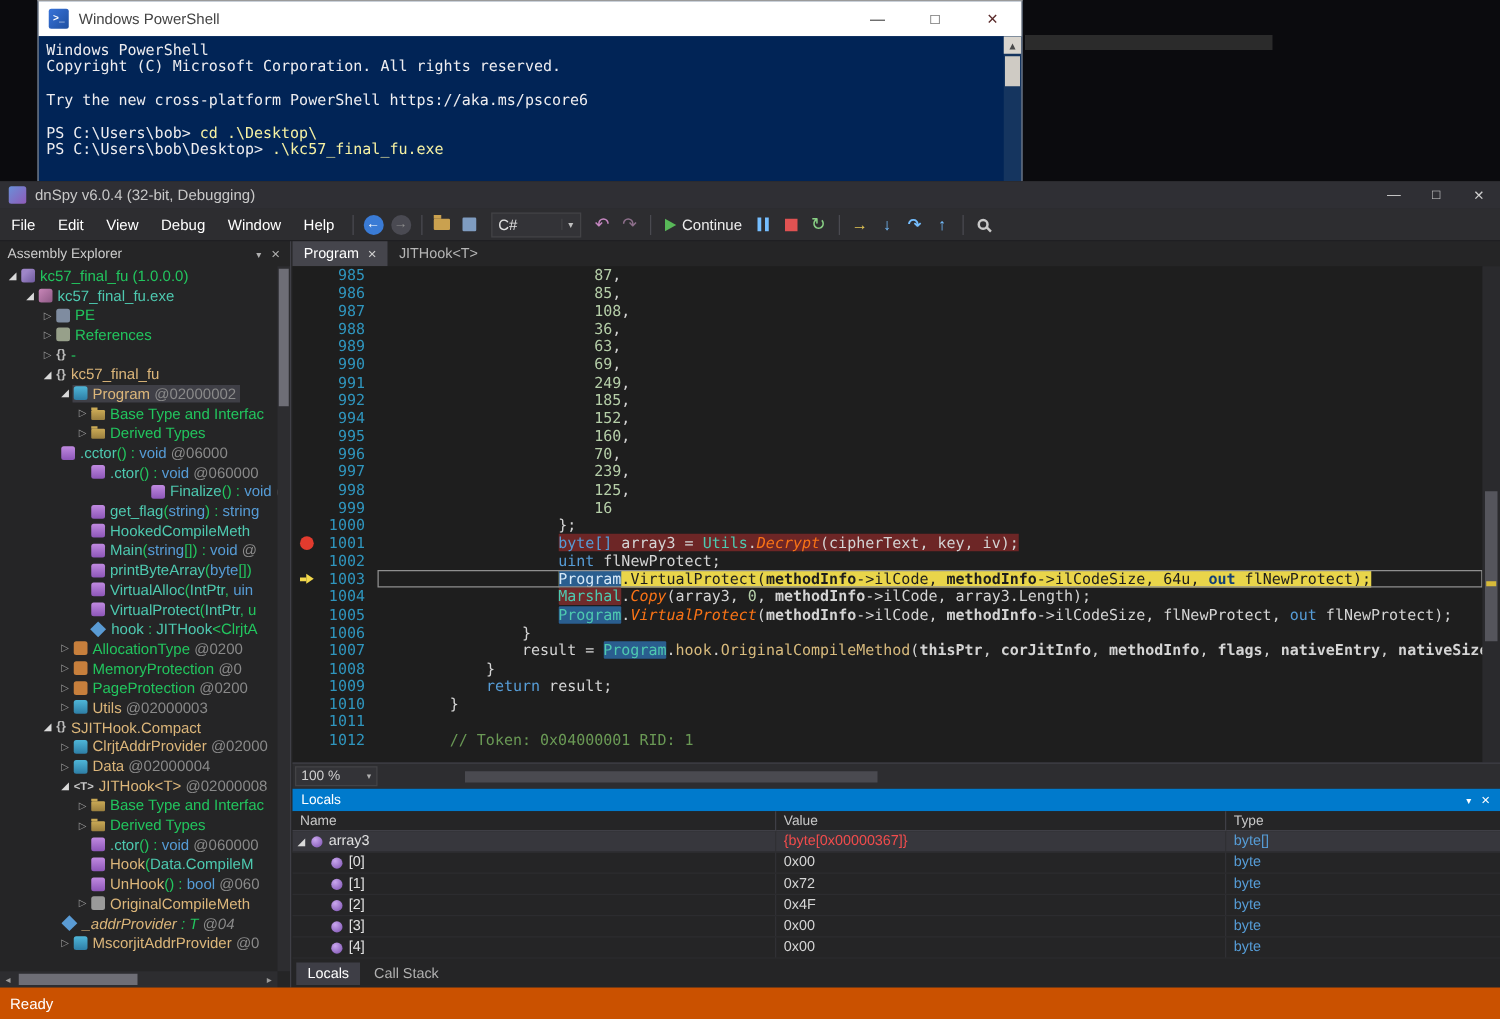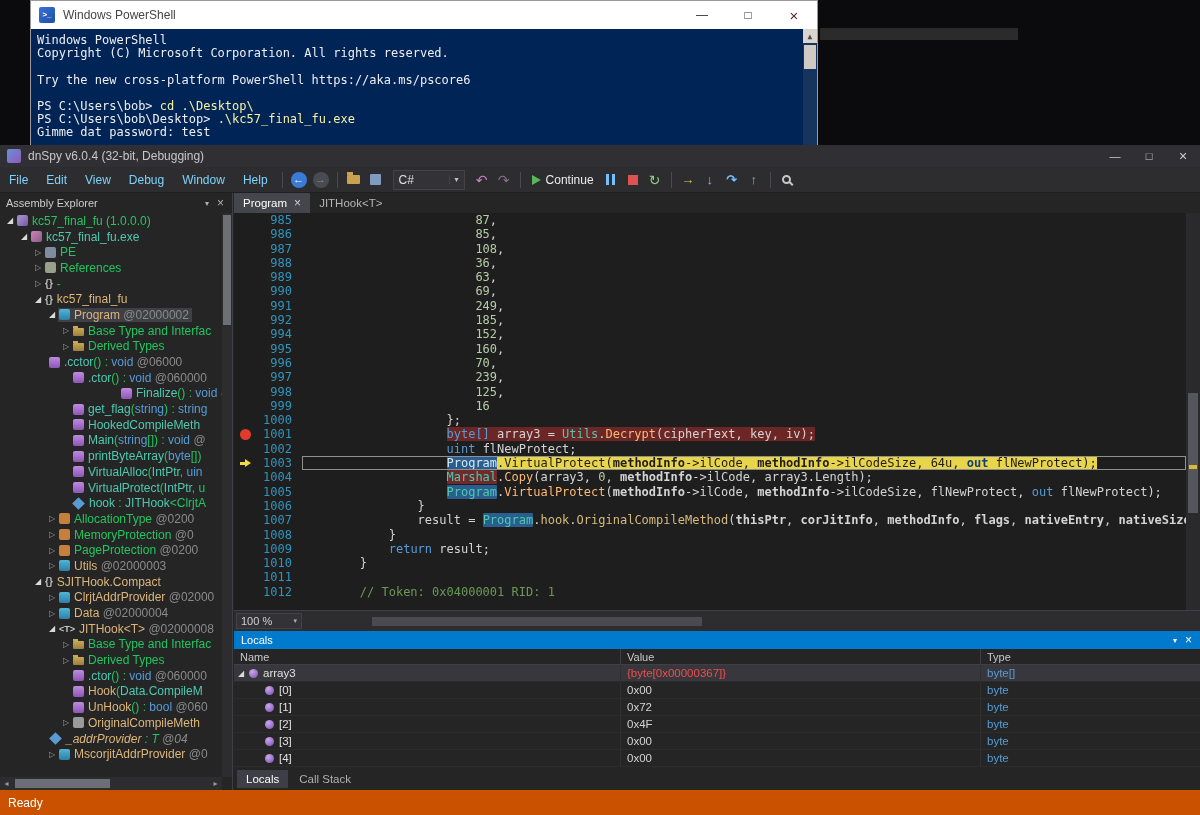--- a/index.html
+++ b/index.html
@@ -32,21 +32,21 @@
   .dn-titlebar{position:absolute;top:0;left:0;right:0;height:22px;background:#2f2f34;display:flex;align-items:center;}
   .dn-appicon{width:14px;height:14px;margin:0 7px;border-radius:2px;background:linear-gradient(135deg,#6a8fd8,#8f5bb8);flex:none;}
   .dn-title{font-size:12px;color:#c8c8c8;}
   .dn-caption{margin-left:auto;display:flex;height:100%;}
   .dn-cbtn{width:34px;height:100%;display:flex;align-items:center;justify-content:center;color:#cfcfcf;font-size:11px;}
   .dn-cbtn.close{font-size:14px;}
 
   .dn-menubar{position: absolute;top:22px;left:0;right:0;height:26px;background:#2d2d30;border-bottom:1px solid #1f1f22;
     display:flex;align-items:center;font-size:12px;}
   .menu-group{display:flex;height:100%;}
-  .menu-item{padding:0 9px;display:flex;align-items:center;color:#7dd3fc;}
+  .menu-item{padding:0 9px;display:flex;align-items:center;color:#ffffff;}
   .tb-sep{width:1px;height:16px;background:#4a4a50;margin:0 5px;flex:none;}
   .tb-btn{width:22px;height:22px;display:flex;align-items:center;justify-content:center;font-size:13px;flex:none;}
   .nav-circle{width:16px;height:16px;border-radius:50%;background:#3a7bd5;color:#fff;font-size:11px;line-height:1;
     display:flex;align-items:center;justify-content:center;margin:0 3px;flex:none;}
   .nav-circle.disabled{background:#4a4a52;color:#8d8d8d;}
   .folder-shape{width:13px;height:9px;background:#caa14f;border-radius:1px;position:relative;}
   .folder-shape::before{content:"";position:absolute;top:-3px;left:0;width:6px;height:3px;background:#caa14f;}
   .save-shape{width:11px;height:11px;background:#7f9cc0;border-radius:1px;}
   .combo{width:72px;height:20px;margin:0 6px;background:#333337;border:1px solid #434346;display:flex;align-items:center;
     font-size:12px;padding:0 5px;color:#e0e0e0;}
@@ -109,21 +109,21 @@
   .gutter{width:22px;flex:none;display:flex;align-items:center;justify-content:center;}
   .bp-dot{width:11px;height:11px;border-radius:50%;background:#e23b2e;}
   .cur-arrow{position:relative;width:11px;height:8px;}
   .cur-arrow::before{content:"";position:absolute;left:0;top:2.5px;width:5px;height:3px;background:#f2d84b;}
   .cur-arrow::after{content:"";position:absolute;left:5px;top:0;border-top:4px solid transparent;border-bottom:4px solid transparent;border-left:6px solid #f2d84b;}
   .lineno{width:36px;flex:none;text-align:right;color:#2f95bd;margin-right:10px;}
   .code{flex:1;white-space:pre;}
   .code.cur-border{outline:1px solid #8f8f8f;outline-offset:-1px;}
   .stmt-bp{background:#6d2626;}
   .stmt-cur{background:#e9d54a;}
-  .tk-kw{color:#569cd6;} .tk-ty{color:#4ec9b0;} .tk-m{color:#fdba74;} .tk-fl{color:#d7ba7d;}
+  .tk-kw{color:#569cd6;} .tk-ty{color:#4ec9b0;} .tk-m{color:#f97316;font-style:italic;} .tk-fl{color:#d7ba7d;}
   .tk-n{color:#b5cea8;} .tk-p{color:#d4d4d4;} .tk-pb{color:#d4d4d4;font-weight:bold;}
   .tk-cm{color:#6a9955;} .tk-dk{color:#1d1d1d;} .tk-dkb{color:#1d1d1d;font-weight:bold;}
   .tk-dkw{color:#123f77;font-weight:bold;} .tk-refl{color:#d6e9f8;}
   .tbg-ref{background:#2a5e8f;border-radius:1px;}
   .tbg-red{background:#6f2b2b;border-radius:1px;}
   .editor-vscroll{position:absolute;top:68px;right:0;width:14px;height:397px;background:#2a2a2d;}
   .ev-thumb{position:absolute;top:180px;left:2px;right:2px;height:120px;background:#55555c;}
   .ev-mark{position:absolute;top:252px;left:3px;width:8px;height:4px;background:#d7ba3a;}
 
   
@@ -188,21 +188,20 @@
     </div>
     <div class="ps-body mono">
       <div id="ps-lines">
           <div class="ps-line"><span class="ps-w">Windows PowerShell</span></div>
           <div class="ps-line"><span class="ps-w">Copyright (C) Microsoft Corporation. All rights reserved.</span></div>
           <div class="ps-line"> </div>
           <div class="ps-line"><span class="ps-w">Try the new cross-platform PowerShell https://aka.ms/pscore6</span></div>
           <div class="ps-line"> </div>
           <div class="ps-line"><span class="ps-w">PS C:\Users\bob&gt; </span><span class="ps-y">cd .\Desktop\</span></div>
           <div class="ps-line"><span class="ps-w">PS C:\Users\bob\Desktop&gt; </span><span class="ps-y">.\kc57_final_fu.exe</span></div>
-          <div class="ps-line"><span class="ps-w">Gimme dat password: test</span></div>
         </div>
       <div class="ps-scroll">
         <div class="ps-scroll-btn">
             <span>▲</span>
           </div>
         <div class="ps-scroll-thumb"></div>
       </div>
     </div>
   </div>
 

